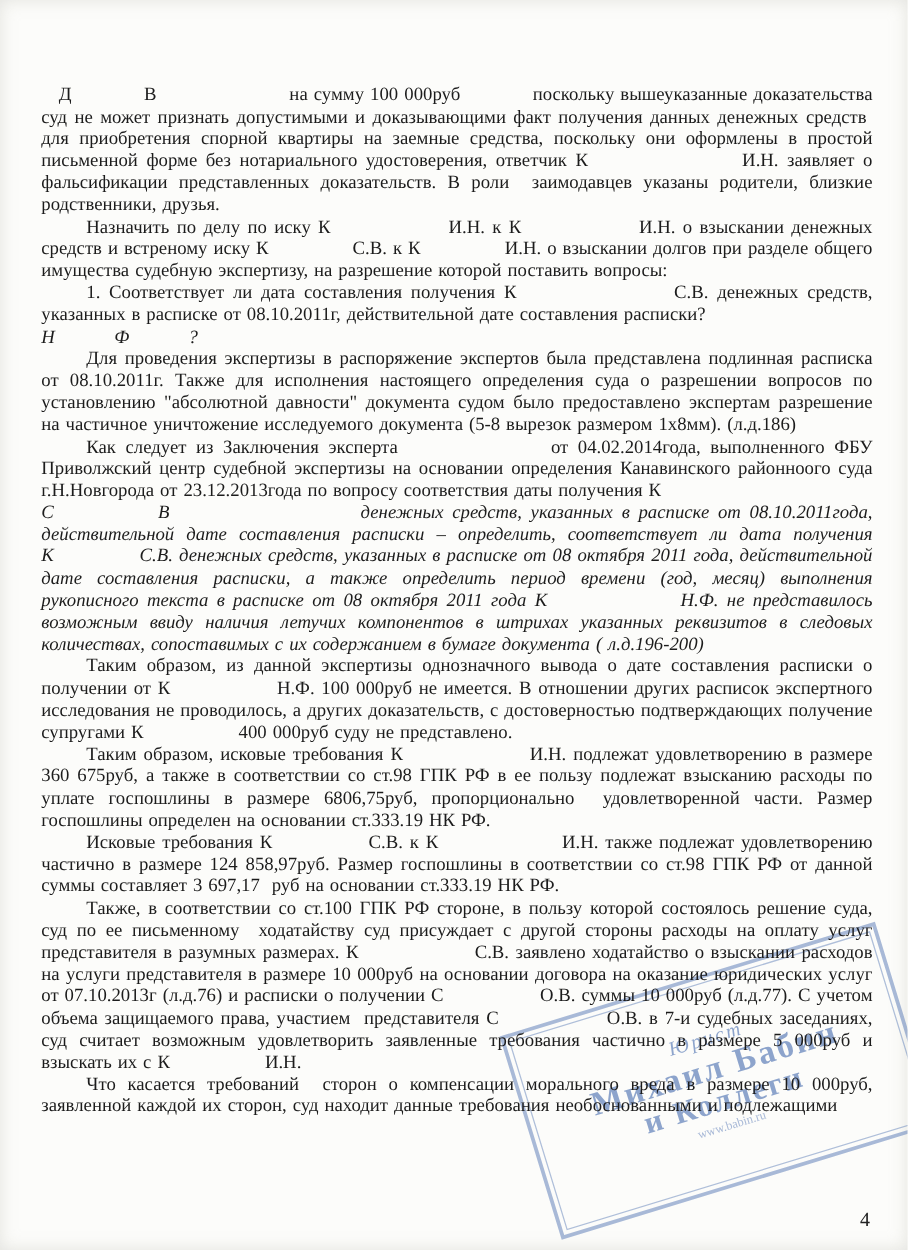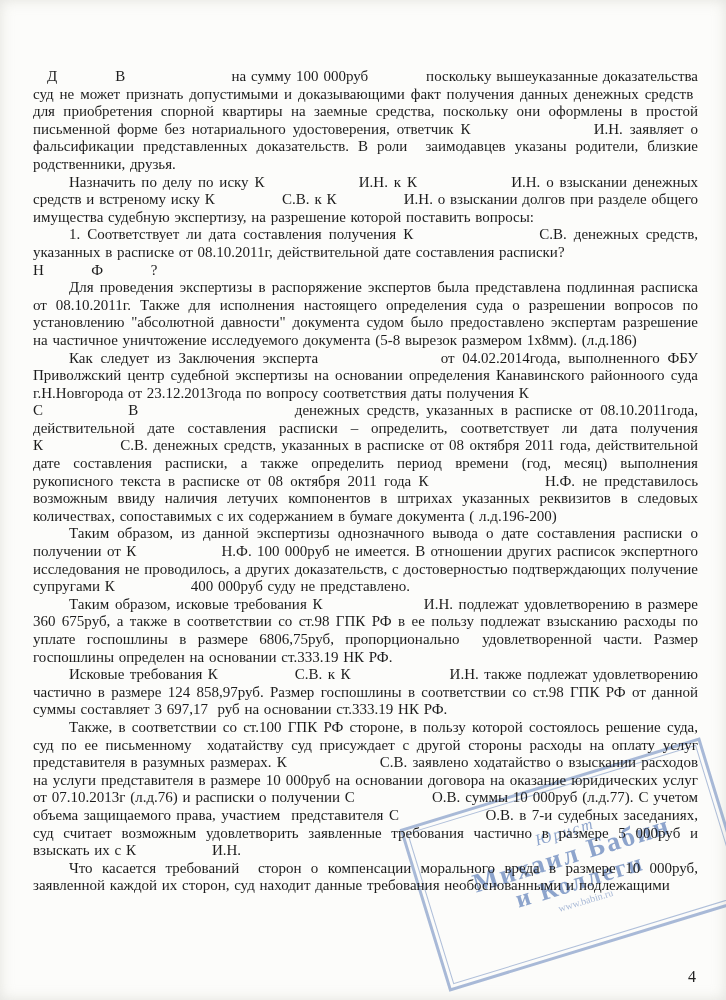--- a/index.html
+++ b/index.html
@@ -20,21 +20,21 @@
     left: 33px; right: 28px; top: 56px;
     z-index: 2;
     color: #1c1c1c;
     font-size: 15px;
     line-height: 17.6px;
     word-spacing: 1px;
     margin-top: 12px;
   }
   .para { margin: 0; text-align: justify; text-indent: 36px; }
   .para.first { text-indent: 14px; }
-  .para.noindent { text-indent: 0; }
+  .para.noindent { text-indent: 0; font-style: italic; }
   
   .stamp {
     position: absolute;
     left: 424px; top: 788px;
     width: 308px; height: 164px;
     transform: rotate(-17deg);
     transform-origin: 40% 60%;
     border: 3px solid rgba(98, 130, 186, 0.55);
     z-index: 1;
     display: flex; align-items: center; justify-content: center;

